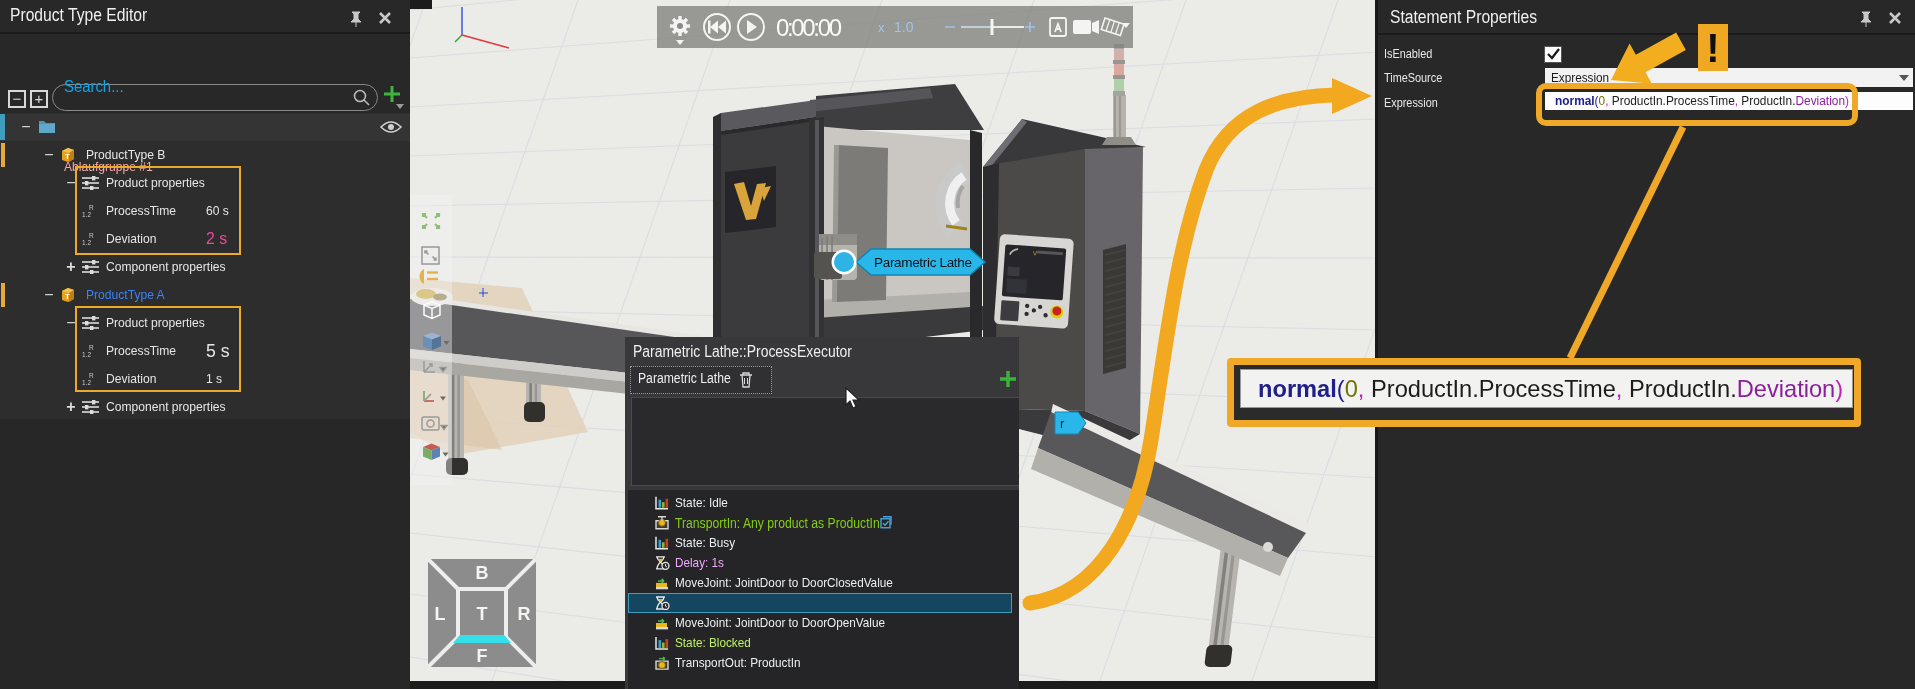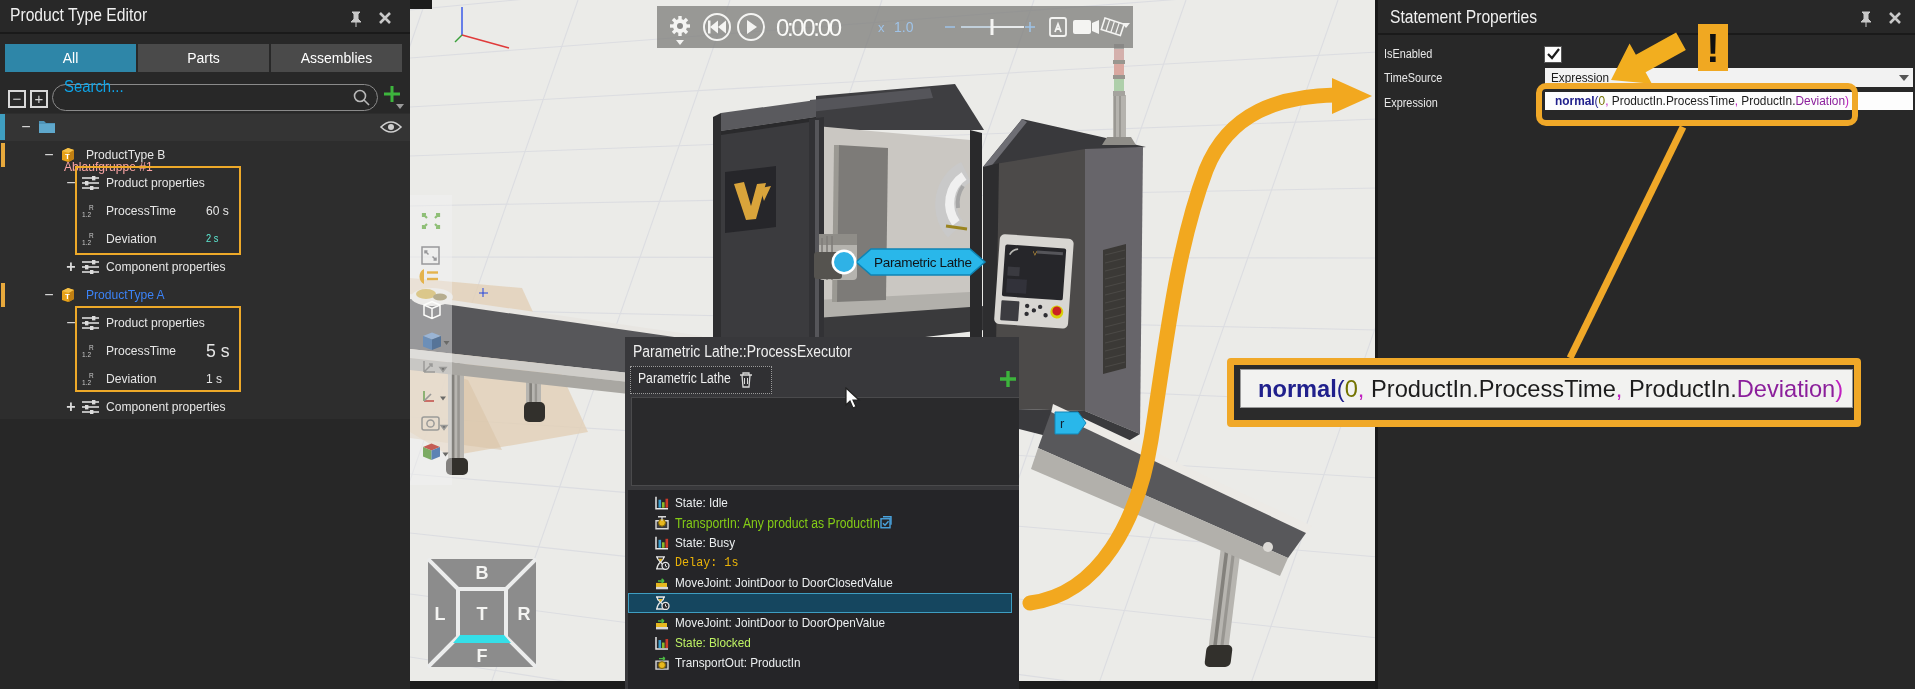--- a/index.html
+++ b/index.html
@@ -286,25 +286,20 @@
     <div class="abs" style="left:0;top:0;width:22px;height:9px;background:#1c1c1c;"></div>
   </div>
 
   <div class="abs" id="leftpanel">
     <div class="abs" style="left:10px;top:5px;font-size:18px;color:#f0f0f0;"><span class="sx">Product Type Editor</span></div>
     <svg class="abs" style="left:346px;top:10px" width="50" height="18" viewBox="0 0 50 18">
       <path d="M6 2 h8 l-2 2 v5 l3 3 h-10 l3 -3 v-5 Z M10 12 v5" fill="#c8c8c8" stroke="#c8c8c8" stroke-width="1"></path>
       <path d="M34 3 l10 10 M44 3 l-10 10" stroke="#c8c8c8" stroke-width="2.6"></path>
     </svg>
     <div class="abs" style="left:0;top:32px;width:410px;height:2px;background:#1a1a1a"></div>
-    <div class="abs" id="lp-tabs">
-      <div class="lp-tab sel">All</div>
-        <div class="lp-tab">Parts</div>
-        <div class="lp-tab" style="margin-right:0">Assemblies</div>
-    </div>
     <div class="abs sqbtn" style="left:8px;">−</div>
     <div class="abs sqbtn" style="left:30px;">+</div>
     <div class="abs" style="left:52px;top:84px;width:326px;height:27px;border:1.5px solid #8a8a8a;border-radius:14px;"></div>
     <div class="abs" style="left:64px;top:78px;font-size:16px;color:#0ea5e9;"><span class="sx2">Search...</span></div>
     <svg class="abs" style="left:352px;top:89px" width="20" height="18" viewBox="0 0 20 18">
       <circle cx="8" cy="7" r="5.5" fill="none" stroke="#b8b8b8" stroke-width="1.6"></circle>
       <line x1="12" y1="11" x2="17" y2="16" stroke="#b8b8b8" stroke-width="1.6"></line>
     </svg>
     <svg class="abs" style="left:384px;top:86px" width="22" height="24" viewBox="0 0 22 24">
       <path d="M8 0 v16 M0 8 h16" stroke="#3db53d" stroke-width="3"></path>
@@ -345,21 +340,21 @@
         <text x="7" y="6" font-size="6.5" fill="#c8c8c8" font-family="Liberation Sans">R</text>
         <text x="0" y="13" font-size="6.5" fill="#c8c8c8" font-family="Liberation Sans">1.2</text>
       </svg>
       <div class="abs" style="left:106px;top:197px;height:28px;line-height:28px;font-size:13px;color:#e6e6e6;"><span class="sx2">ProcessTime</span></div>
       <div class="abs" style="left:206px;top:197px;height:28px;line-height:28px;font-size:13px;color:#e6e6e6;"><span class="sx2">60 s</span></div>
 <svg class="abs" style="left:82px;top:232px" width="14" height="14" viewBox="0 0 14 14">
         <text x="7" y="6" font-size="6.5" fill="#c8c8c8" font-family="Liberation Sans">R</text>
         <text x="0" y="13" font-size="6.5" fill="#c8c8c8" font-family="Liberation Sans">1.2</text>
       </svg>
       <div class="abs" style="left:106px;top:225px;height:28px;line-height:28px;font-size:13px;color:#e6e6e6;"><span class="sx2">Deviation</span></div>
-      <div class="abs" style="left:206px;top:225px;height:28px;line-height:28px;font-size:10px;color:#5eead4;"><span class="sx2">2 s</span></div>
+      <div class="abs" style="left:206px;top:225px;height:28px;line-height:28px;font-size:17px;color:#ec4899;"><span class="sx2">2 s</span></div>
 <div class="abs" style="left:64px;top:253px;width:14px;height:28px;line-height:28px;font-size:16px;font-weight:bold;color:#dcdcdc;text-align:center;">+</div>
       <svg class="abs" style="left:82px;top:259px" width="17" height="15" viewBox="0 0 17 15">
         <g stroke="#dcdcdc" stroke-width="1.6">
           <line x1="0" y1="3" x2="17" y2="3"></line>
           <line x1="0" y1="8" x2="17" y2="8"></line>
           <line x1="0" y1="13" x2="17" y2="13"></line>
         </g>
         <g fill="#dcdcdc">
           <rect x="10" y="1" width="3.4" height="4.4"></rect>
           <rect x="3" y="6" width="3.4" height="4.4"></rect>
@@ -450,21 +445,21 @@
           <rect x="35" y="14" width="4.5" height="4.5"></rect>
       </g>
       <circle cx="45" cy="17" r="4.5" fill="#3cb43c"></circle>
       <path d="M45 14.5 v5 M42.5 17 h5" stroke="#fff" stroke-width="1.3"></path>
     </svg>
     <div class="abs" style="left:6px;top:60px;width:425px;height:89px;background:#2a2a2c;border:1px solid #4a4a4c;"></div>
     <div class="abs" style="left:3px;top:153px;width:431px;height:199px;background:#252528;"></div>
     <div class="abs" style="left:50px;top:155.7px;height:20px;line-height:20px;font-size:13.5px;color:#eceff0;white-space:nowrap;"><span class="sx">State: Idle</span></div>
 <div class="abs" style="left:50px;top:175.8px;height:20px;line-height:20px;font-size:14px;color:#84cc16;white-space:nowrap;"><span class="sx">TransportIn: Any product as ProductIn</span></div>
 <div class="abs" style="left:50px;top:195.8px;height:20px;line-height:20px;font-size:13.5px;color:#eceff0;white-space:nowrap;"><span class="sx">State: Busy</span></div>
-<div class="abs" style="left:50px;top:215.9px;height:20px;line-height:20px;font-size:13.5px;color:#eab308;white-space:nowrap;font-family:Liberation Mono, monospace;"><span class="sx">Delay: 1s</span></div>
+<div class="abs" style="left:50px;top:215.9px;height:20px;line-height:20px;font-size:13.5px;color:#f0abfc;white-space:nowrap;"><span class="sx">Delay: 1s</span></div>
 <div class="abs" style="left:50px;top:235.9px;height:20px;line-height:20px;font-size:13.5px;color:#eceff0;white-space:nowrap;"><span class="sx">MoveJoint: JointDoor to DoorClosedValue</span></div>
 <div class="abs" style="left:3px;top:255.5px;width:384px;height:20px;background:#15465f;border:1px solid #3e9ec2;"></div>
 <div class="abs" style="left:50px;top:276.0px;height:20px;line-height:20px;font-size:13.5px;color:#eceff0;white-space:nowrap;"><span class="sx">MoveJoint: JointDoor to DoorOpenValue</span></div>
 <div class="abs" style="left:50px;top:296.0px;height:20px;line-height:20px;font-size:13.5px;color:#bef264;white-space:nowrap;"><span class="sx">State: Blocked</span></div>
 <div class="abs" style="left:50px;top:316.1px;height:20px;line-height:20px;font-size:13.5px;color:#eceff0;white-space:nowrap;"><span class="sx">TransportOut: ProductIn</span></div>
 <svg class="abs" style="left:0;top:0" width="437" height="352" viewBox="0 0 437 352">
         <g transform="translate(30,158.7)">
         <path d="M1 1 v12 h12" stroke="#e8e8e8" stroke-width="1.5" fill="none"></path>
         <rect x="3.5" y="4" width="2.6" height="8" fill="#3a9fd0"></rect>
         <rect x="7" y="6.5" width="2.6" height="5.5" fill="#8ab92a"></rect>

